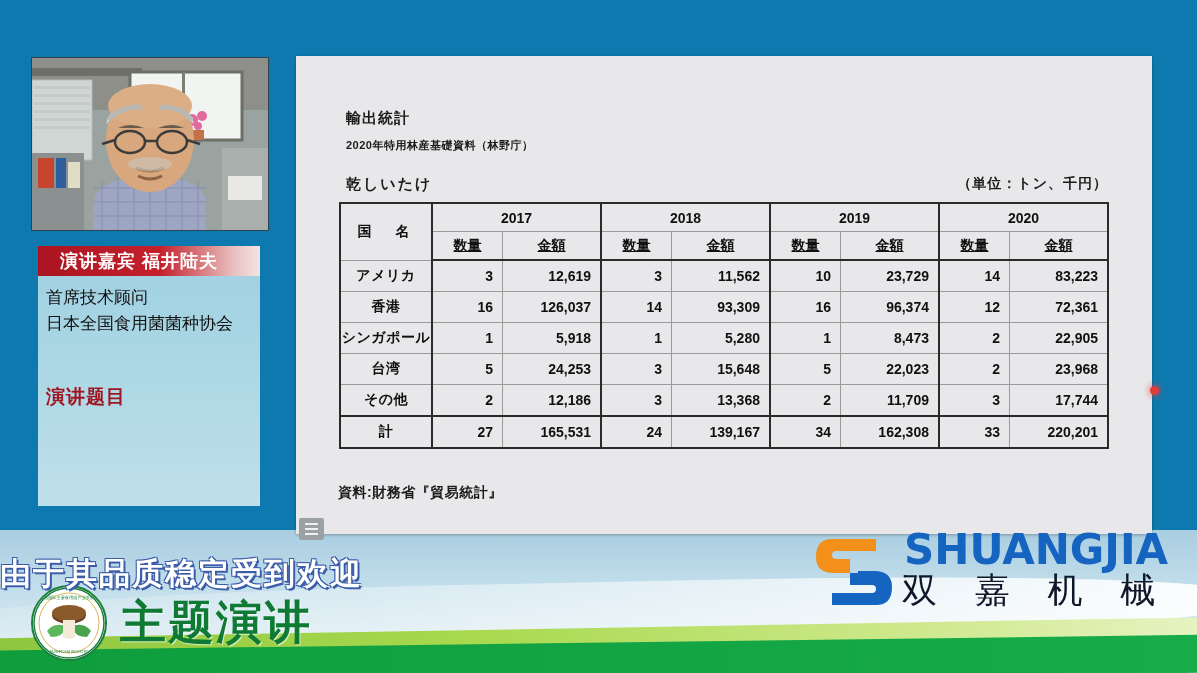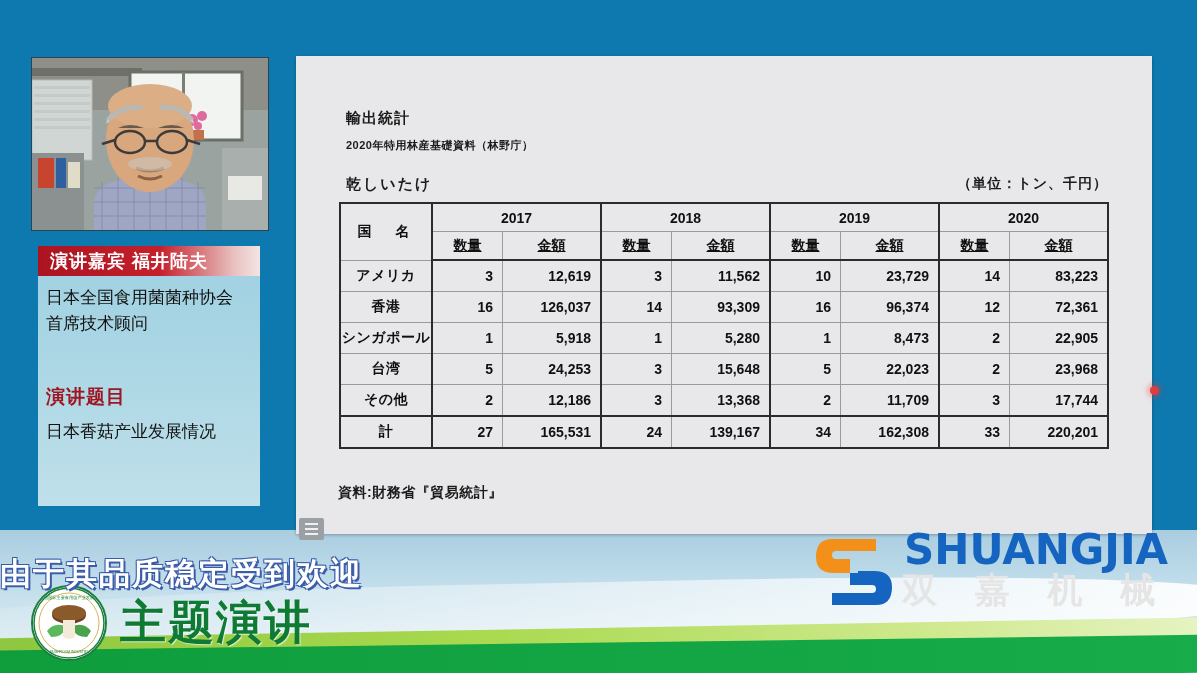--- a/index.html
+++ b/index.html
@@ -92,20 +92,21 @@
     background: linear-gradient(to right, #aa1420 0%, #c4202c 55%, #e8c0bf 88%, #f3e5e4 100%);
     display: flex; align-items: center;
   }
   .speaker-banner span {
     color: #ffffff;
     font-size: 18px;
     font-weight: bold;
     padding-left: 12px;
     letter-spacing: 1px;
     white-space: nowrap;
+    margin-left: 10px;
   }
   .speaker-affil {
     position: absolute;
     left: 46px; top: 285px;
     width: 210px;
     color: #111111;
     font-size: 17px;
     line-height: 26px;
   }
   .talk-label {
@@ -253,22 +254,22 @@
     font-size: 42px;
     font-weight: bold;
     color: #1565c0;
     letter-spacing: 0px;
     font-family: "DejaVu Sans", sans-serif;
   }
   .wm-cn {
     position: absolute;
     left: 96px; top: 48px;
     font-size: 35px;
-    font-weight: bold;
-    color: #e5e5e5;
+    font-weight: normal;
+    color: #0f172a;
     letter-spacing: 14px;
     white-space: nowrap;
   }
 </style>
 </head>
 <body>
 
 <div id="stage">
 
   <div class="bottom-band">
@@ -364,25 +365,24 @@
       <path d="M106 118 Q118 124 130 118" fill="none" stroke="#8c6144" stroke-width="3"></path>
       <ellipse cx="118" cy="106" rx="22" ry="7" fill="#c9c9c4" opacity="0.55"></ellipse>
     </svg>
   </div>
 
   <div class="speaker-card"></div>
   <div class="speaker-banner">
     <span>演讲嘉宾  福井陆夫</span>
   </div>
   <div class="speaker-affil">
+    <div>首席技术顾问</div>
     <div>日本全国食用菌菌种协会</div>
-    <div>首席技术顾问</div>
   </div>
   <div class="talk-label">演讲题目</div>
-  <div class="talk-title">日本香菇产业发展情况</div>
 
   <div class="slide">
     <div class="slide-h1">輸出統計</div>
     <div class="slide-h2">2020年特用林産基礎資料（林野庁）</div>
     <div class="slide-h3">乾しいたけ</div>
     <div class="slide-unit">（単位：トン、千円）</div>
 
     <table class="stat">
       <thead>
         <tr>

